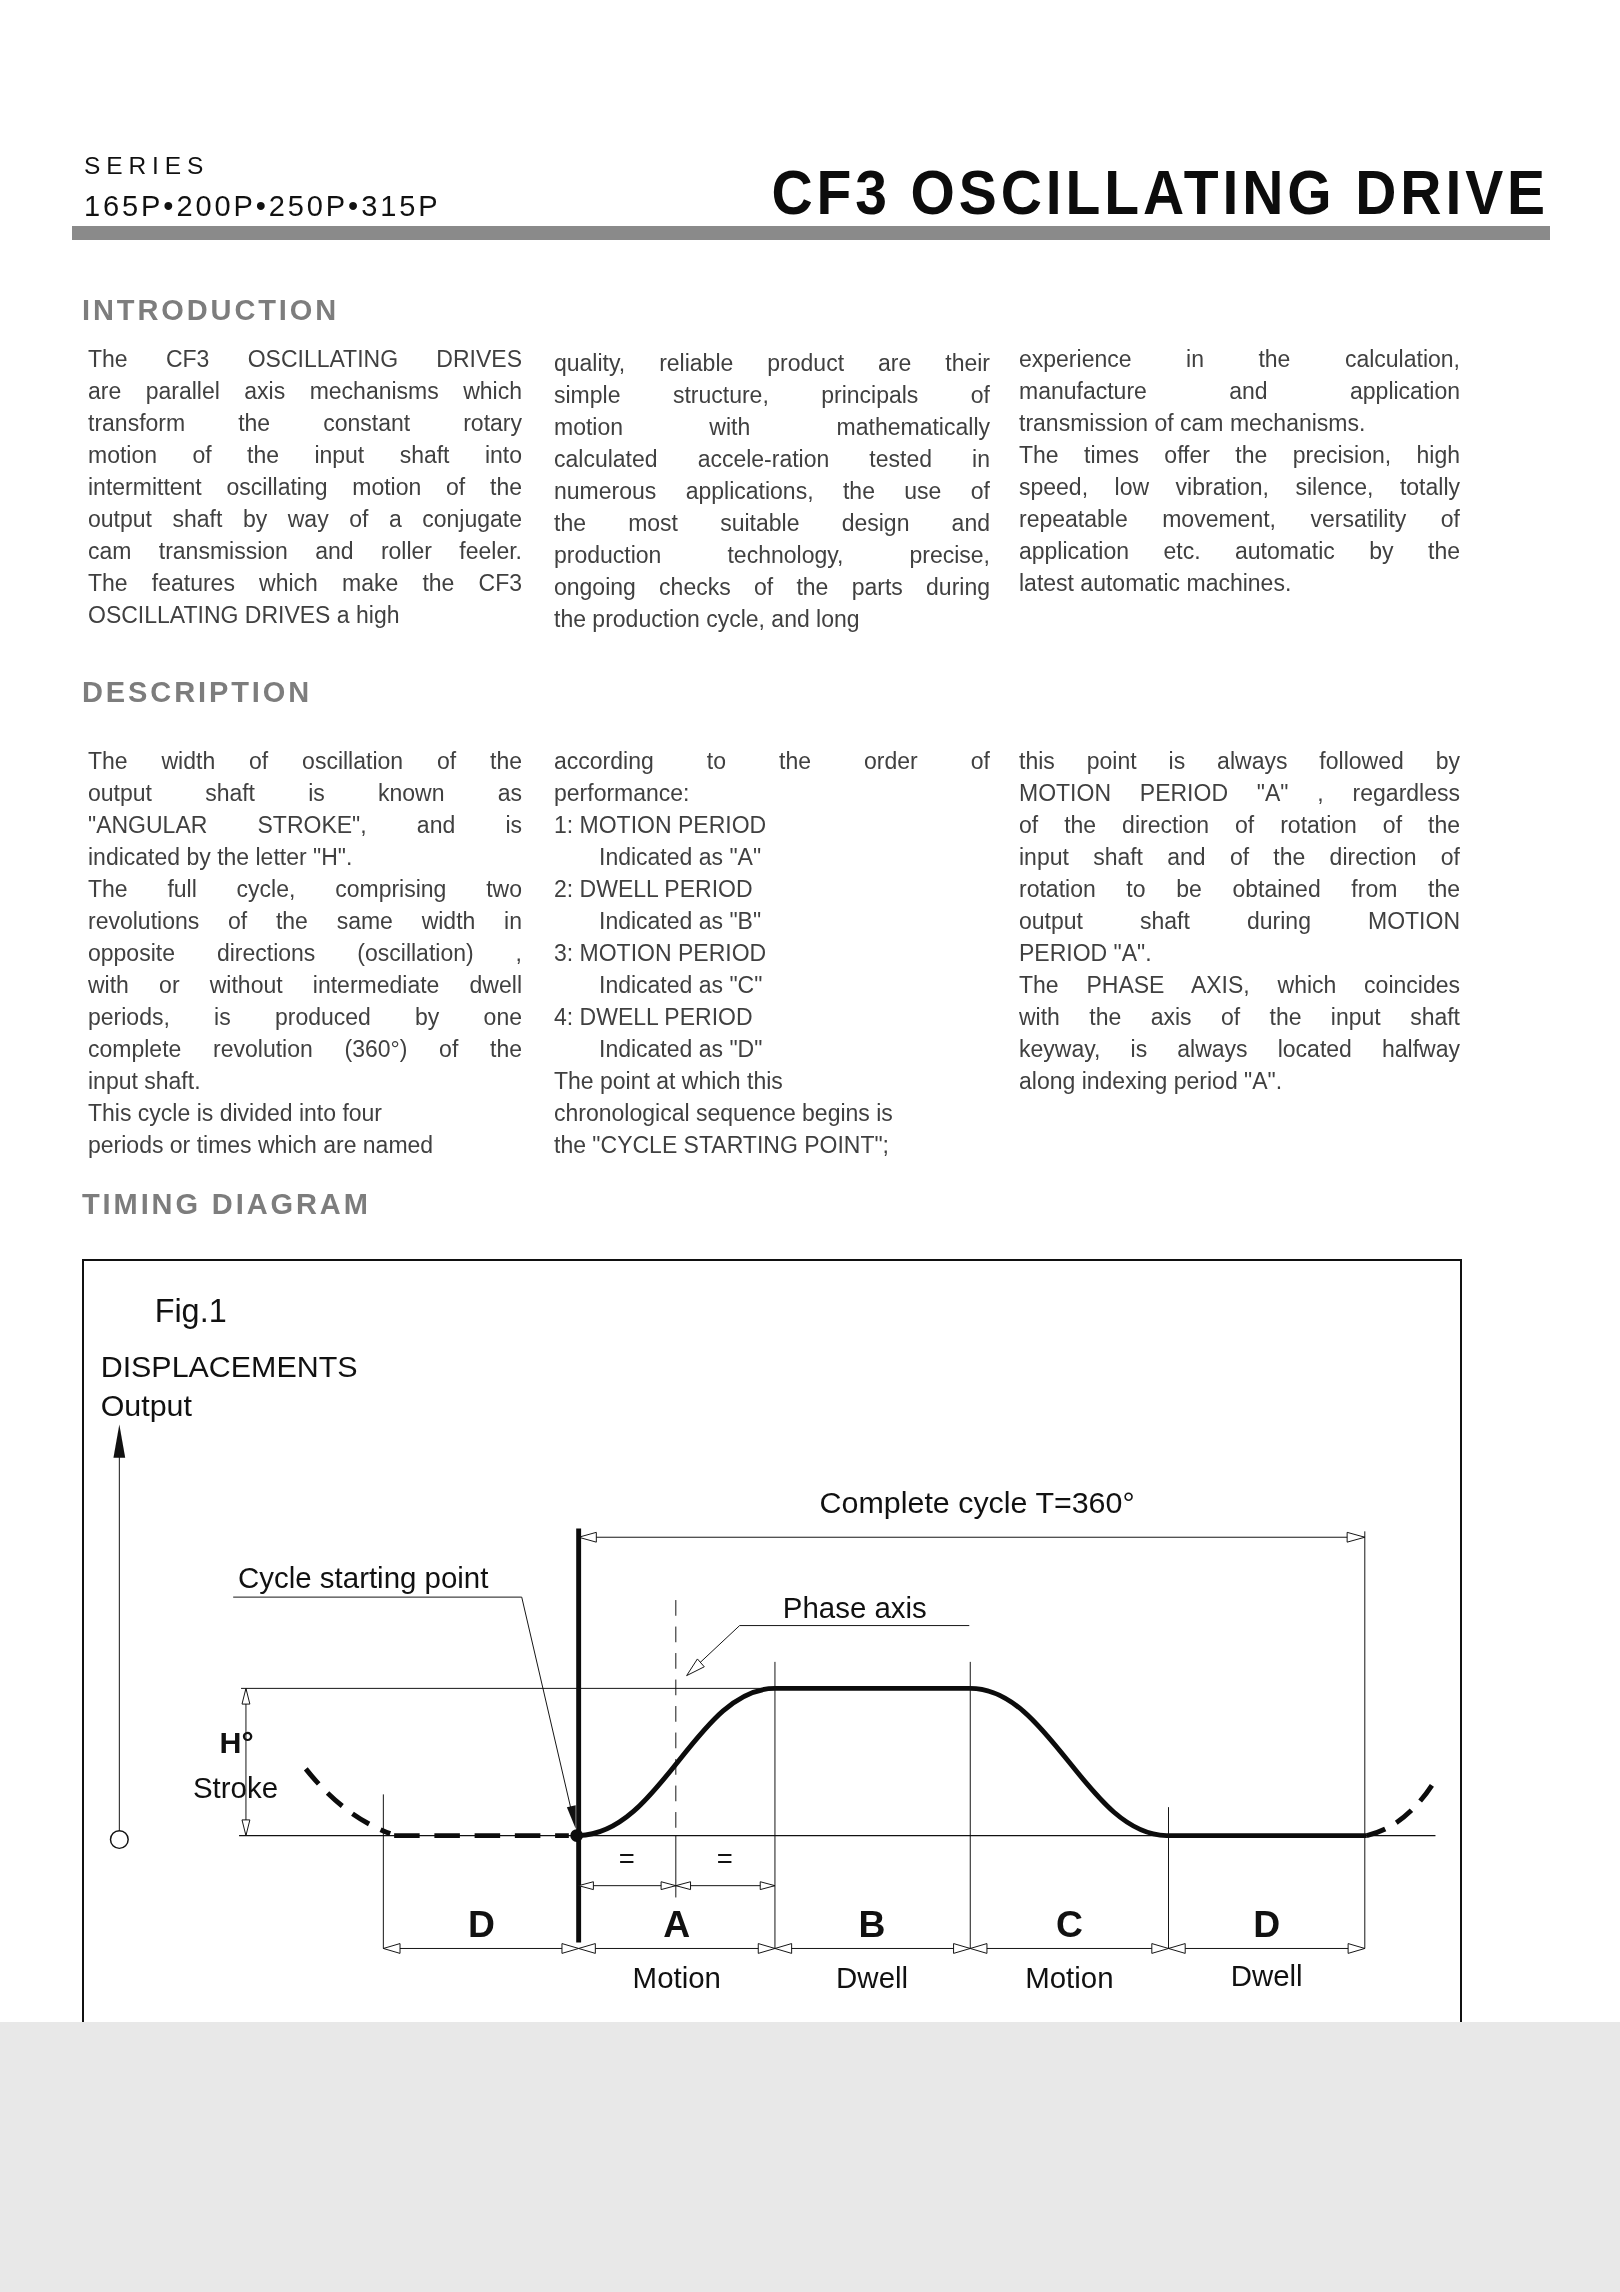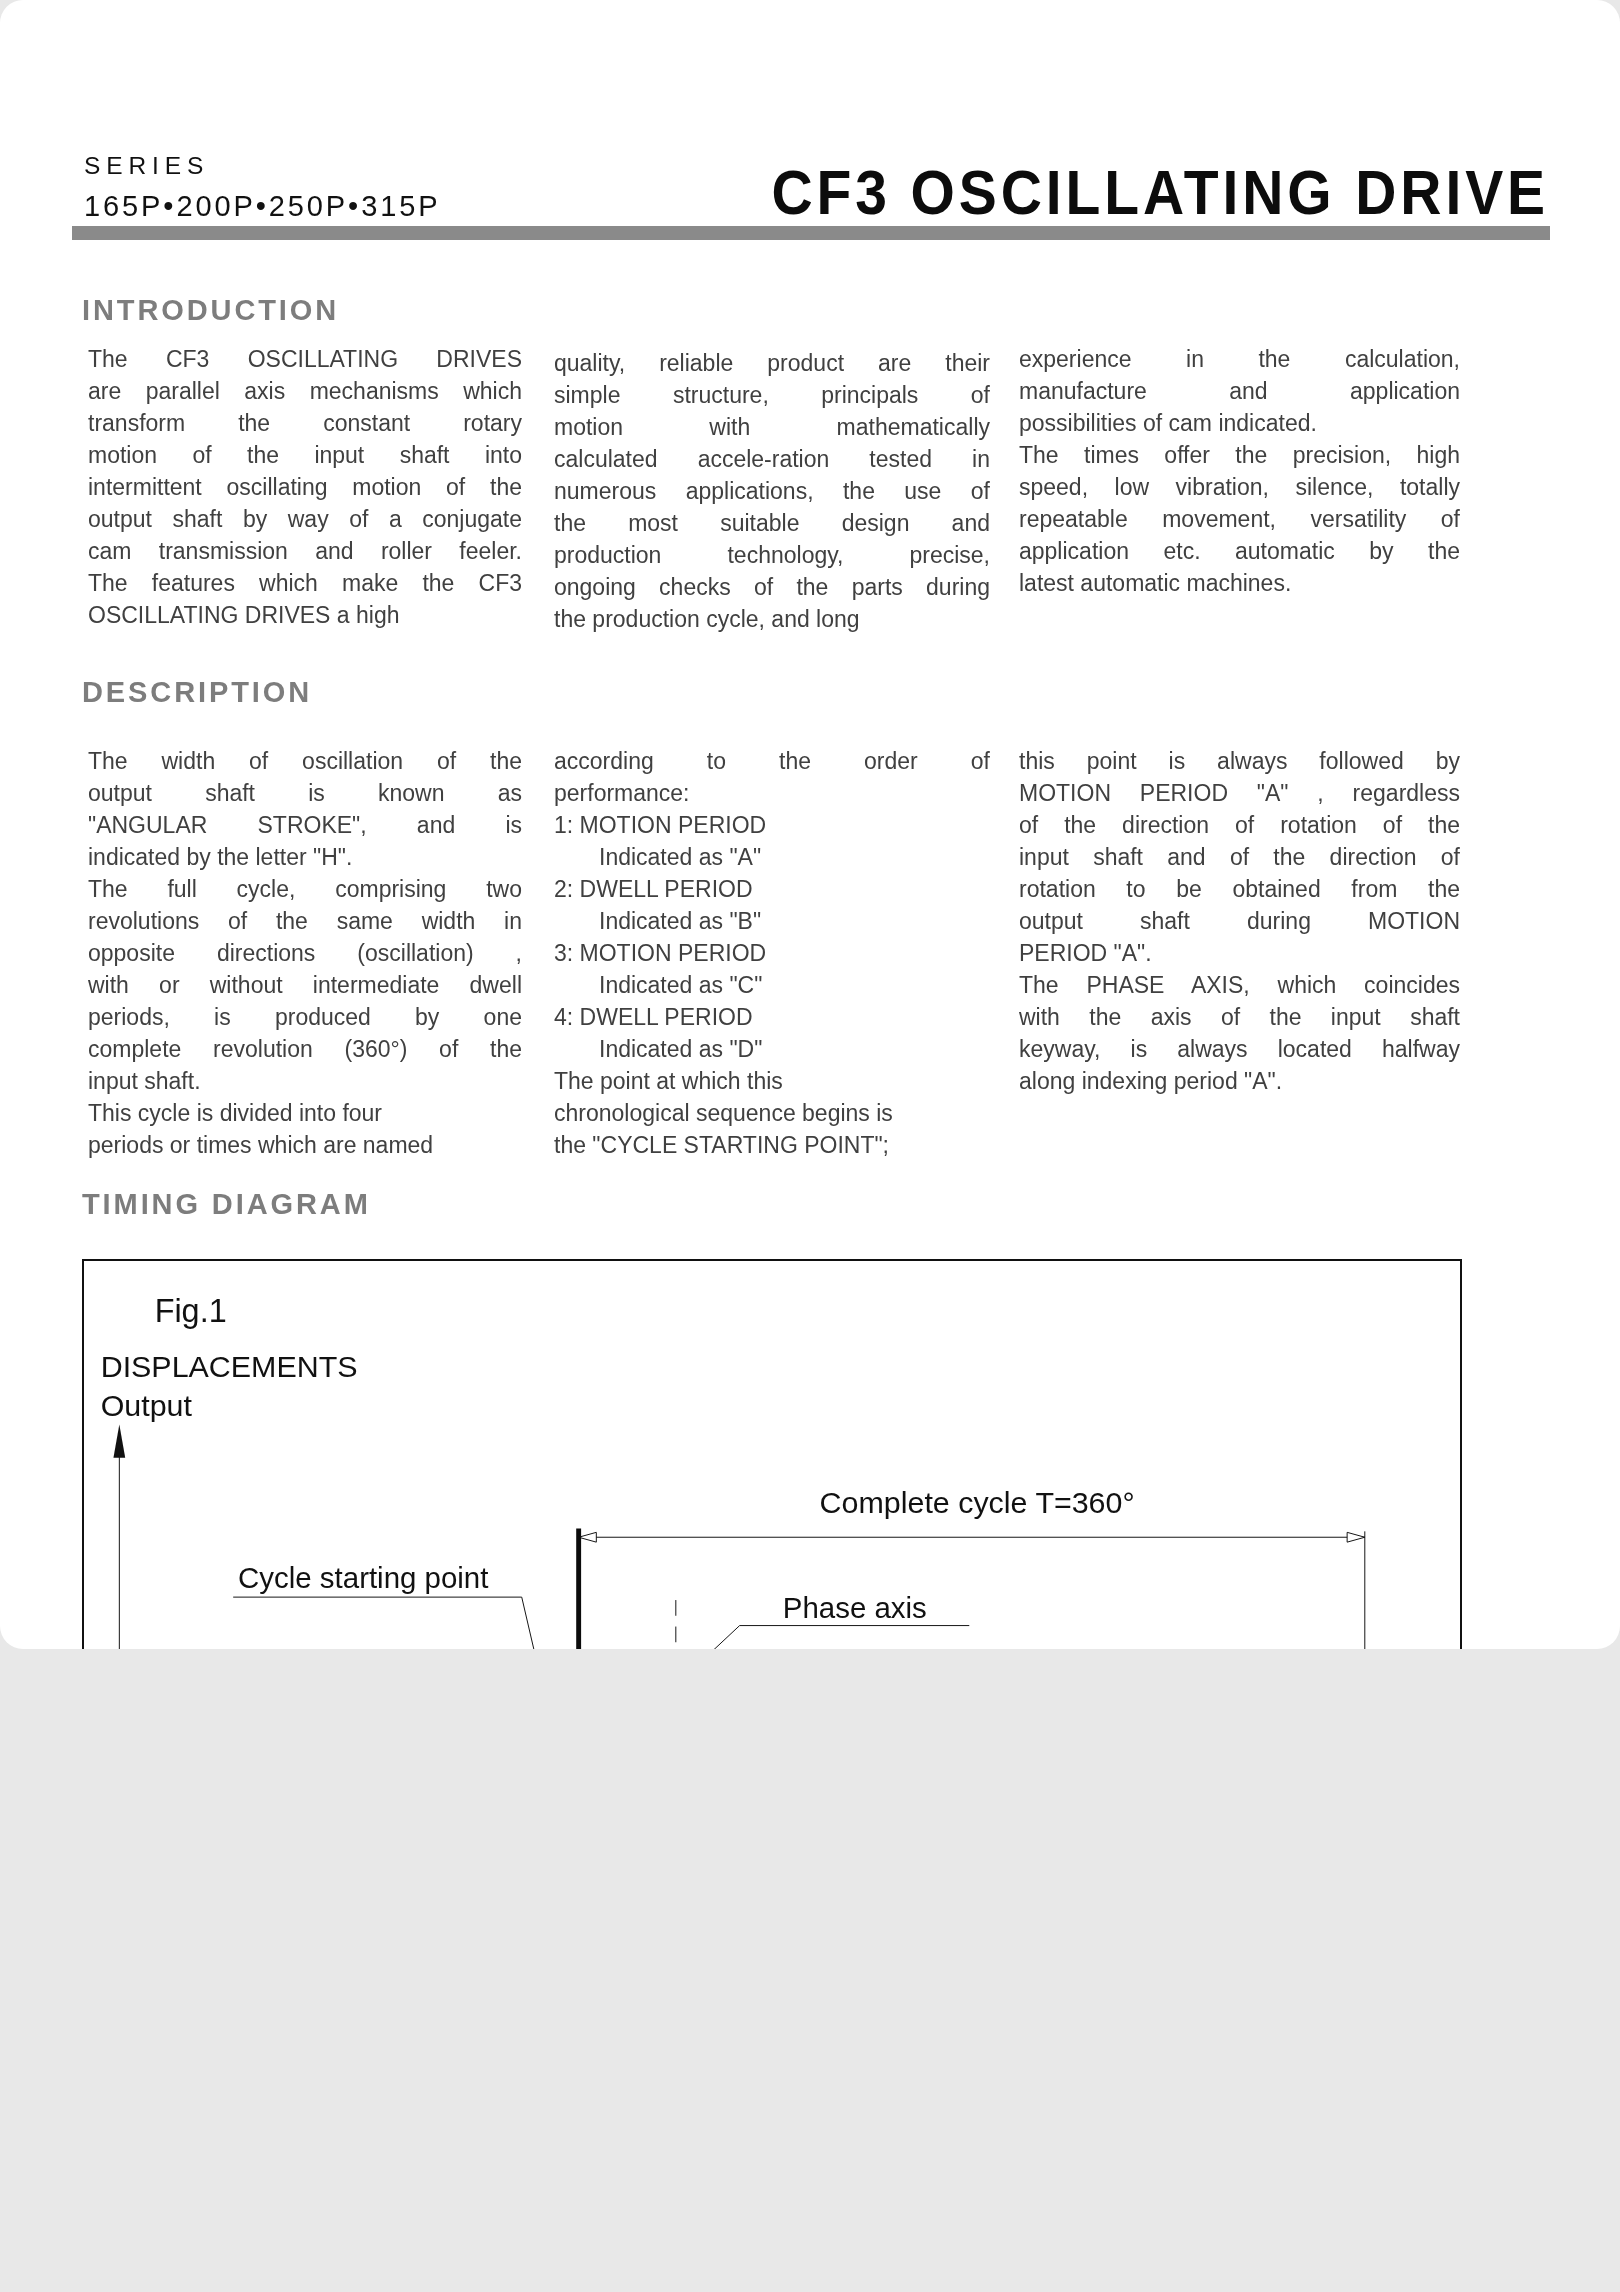--- a/index.html
+++ b/index.html
@@ -1,17 +1,17 @@
 <!DOCTYPE html>
 <html><head>
 <meta charset="utf-8">
 <style>
   html,body{margin:0;padding:0;background:#e8e8e8;}
-  #page{position:relative;width:1620px;height:1649px;background:#ffffff;overflow:hidden;
-        font-family:"Liberation Sans",sans-serif;color:#161616;border-radius:23px;}
+  #page{position:relative;width:1620px;height:2022px;background:#ffffff;overflow:hidden;
+        font-family:"Liberation Sans",sans-serif;color:#161616;}
   .abs{position:absolute;}
 
   
   .series-label{left:84px;top:152px;font-size:24.5px;letter-spacing:5.9px;color:#111;}
   .series-models{left:84px;top:190px;font-size:29px;letter-spacing:2.9px;color:#111;}
   .doc-title{right:71px;top:155px;font-size:57px;font-weight:bold;letter-spacing:3.9px;
              transform:scaleY(1.12);transform-origin:top right;white-space:nowrap;color:#0c0c0c;}
   .rule{left:72px;top:226px;width:1478px;height:13.7px;background:#8a8a8a;}
 
   
@@ -68,21 +68,21 @@
       <div class="ln j">calculated accele-ration tested in</div>
       <div class="ln j">numerous applications, the use of</div>
       <div class="ln j">the most suitable design and</div>
       <div class="ln j">production technology, precise,</div>
       <div class="ln j">ongoing checks of the parts during</div>
       <div class="ln">the production cycle, and long</div>
     </div>
   <div class="col" style="left:1019px;top:343px;width:441px;">
       <div class="ln j">experience in the calculation,</div>
       <div class="ln j">manufacture and application</div>
-      <div class="ln">possibilities of cam indicated.</div>
+      <div class="ln">transmission of cam mechanisms.</div>
       <div class="ln j">The times offer the precision, high</div>
       <div class="ln j">speed, low vibration, silence, totally</div>
       <div class="ln j">repeatable movement, versatility of</div>
       <div class="ln j">application etc. automatic by the</div>
       <div class="ln">latest automatic machines.</div>
     </div>
 
   <div class="abs sec-head" style="left:82px;top:676px;">DESCRIPTION</div>
   <div class="col" style="left:88px;top:745px;width:434px;">
       <div class="ln j">The width of oscillation of the</div>

